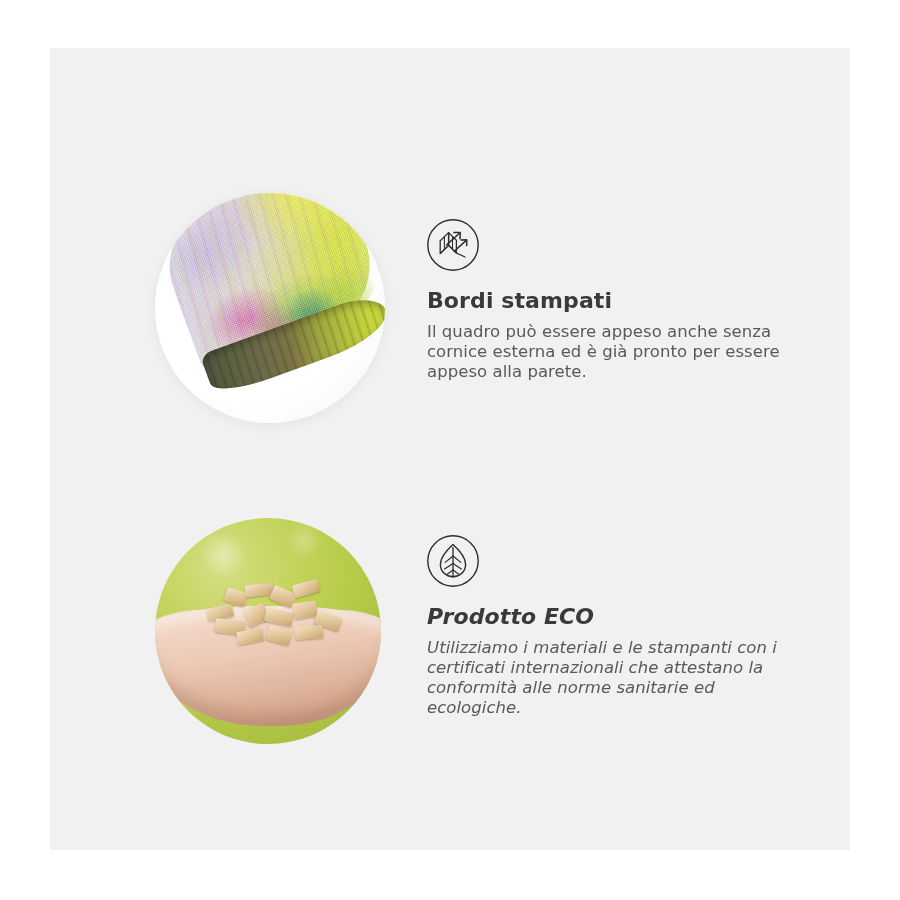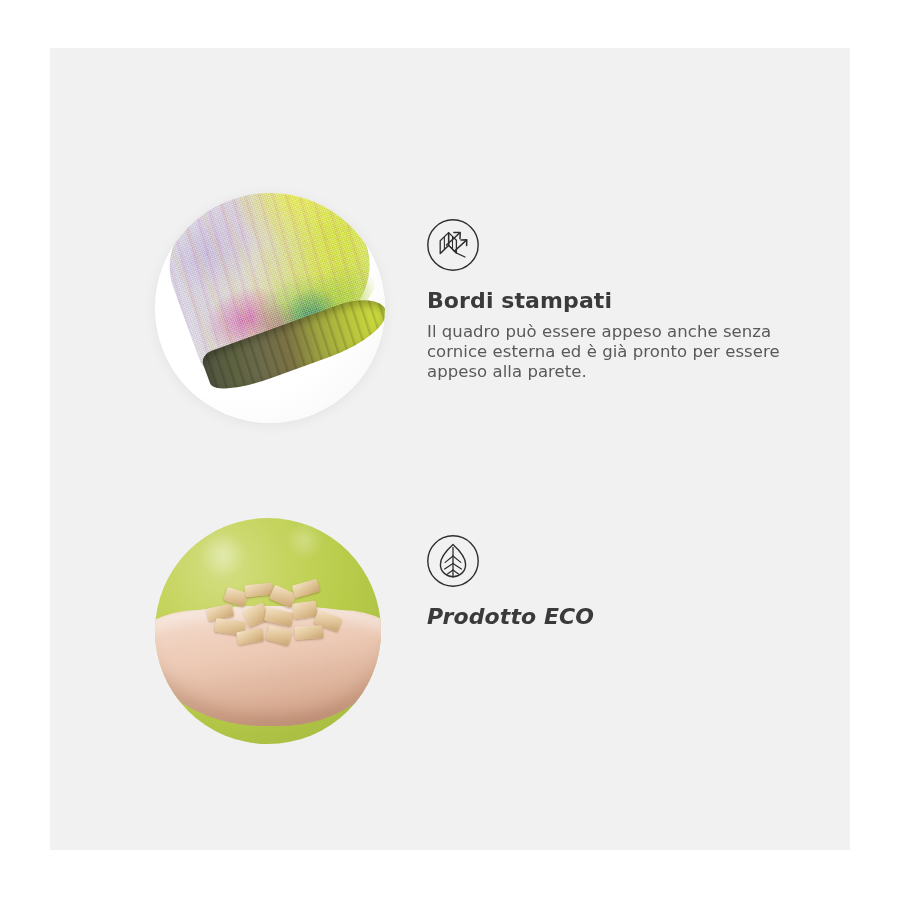--- a/index.html
+++ b/index.html
@@ -316,17 +316,18 @@
           <path d="M27 22.0 L34.8 28.4" fill="none" stroke="#2e2e2e" stroke-width="1.2" stroke-linecap="round"></path>
           <path d="M27 29.4 L18.6 35.0" fill="none" stroke="#2e2e2e" stroke-width="1.2" stroke-linecap="round"></path>
           <path d="M27 29.4 L35.4 35.0" fill="none" stroke="#2e2e2e" stroke-width="1.2" stroke-linecap="round"></path>
           <path d="M27 36.0 L21.2 40.2" fill="none" stroke="#2e2e2e" stroke-width="1.2" stroke-linecap="round"></path>
           <path d="M27 36.0 L32.8 40.2" fill="none" stroke="#2e2e2e" stroke-width="1.2" stroke-linecap="round"></path>
         </svg>
       </div>
 
       <div class="text-block" id="eco-text">
         <h2 class="feature-title">Prodotto ECO</h2>
+        <p class="feature-desc">Utilizziamo i materiali e le stampanti con i certificati internazionali che attestano la conformità alle norme sanitarie ed ecologiche.</p>
       </div>
     </section>
 
   </div>
 </div>
 
 </body></html>

